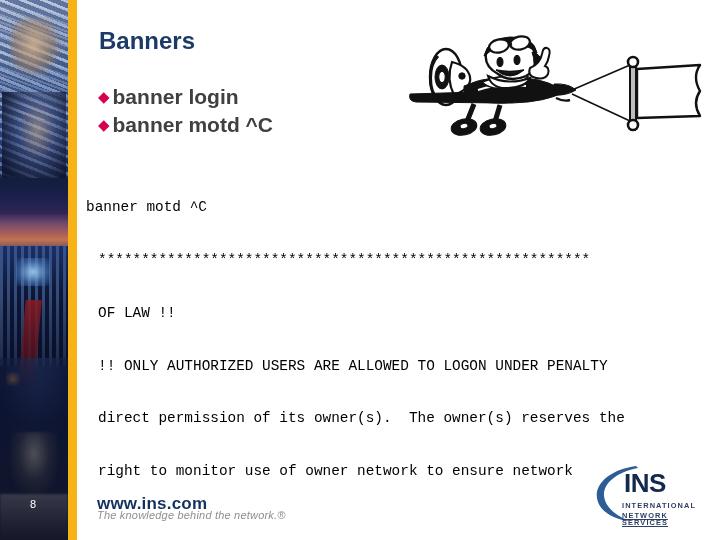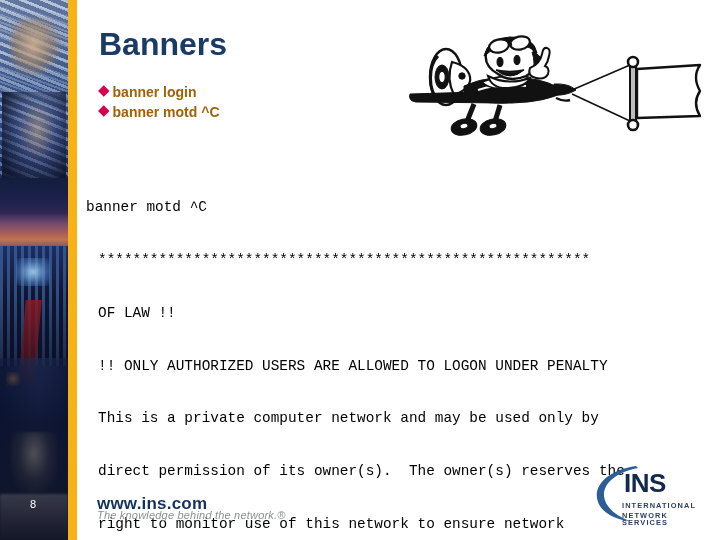--- a/index.html
+++ b/index.html
@@ -126,21 +126,21 @@
     width: 9px;
     height: 540px;
     background: #f7b216;
   }
 
   
   .slide-title {
     position: absolute;
     left: 99px;
     top: 28px;
-    font-size: 32px;
+    font-size: 24px;
     font-weight: bold;
     color: #1b3a66;
     letter-spacing: 0px;
     line-height: 1.05;
     text-align: center;
   }
 
   
   .bullets {
     position: absolute;
@@ -155,23 +155,23 @@
   }
   .bullet-mark {
     color: #d6004f;
     font-size: 15px;
     line-height: 1;
     margin-right: 3px;
     position: relative;
     top: -2px;
   }
   .bullet-text {
-    font-size: 14px;
-    font-weight: bold;
-    color: #a16207;
+    font-size: 21px;
+    font-weight: bold;
+    color: #404040;
     line-height: 1.25;
   }
 
   
   .clipart {
     position: absolute;
     left: 404px;
     top: 32px;
     width: 300px;
     height: 110px;
@@ -233,21 +233,21 @@
   .logo-sub1, .logo-sub2 {
     position: absolute;
     left: 30px;
     font-size: 7.4px;
     font-weight: bold;
     color: #2c3f63;
     letter-spacing: 1.1px;
     line-height: 1;
   }
   .logo-sub1 { top: 40px; }
-  .logo-sub2 { top: 50px; }
+  .logo-sub2 { top: 50px; text-decoration: underline; }
 </style>
 </head>
 <body>
 
 <div id="slide">
 
   <div class="sidebar">
     <div class="sb-layer sb-top"></div>
     <div class="sb-blinds"></div>
     <div class="sb-face"></div>
@@ -339,23 +339,22 @@
         <path d="M233 37 L296 33 q-8 12 0 26 q-8 12 0 25 L233 86 z" fill="#ffffff" stroke="#111111" stroke-width="2.4" stroke-linejoin="round"></path>
       </g>
     </svg>
   </div>
 
   <div class="console">
     <div>banner motd ^C</div>
     <div class="indent">*********************************************************</div>
     <div class="indent">OF LAW !!</div>
     <div class="indent">!! ONLY AUTHORIZED USERS ARE ALLOWED TO LOGON UNDER PENALTY</div>
-    <div class="indent">This is a private computer network and may be used only by</div>
     <div class="indent">direct permission of its owner(s).  The owner(s) reserves the</div>
-    <div class="indent">right to monitor use of this network to ensure network</div>
+    <div class="indent">right to monitor use of owner network to ensure network</div>
     
     
     
     
     
     
     
     
   </div>
 

